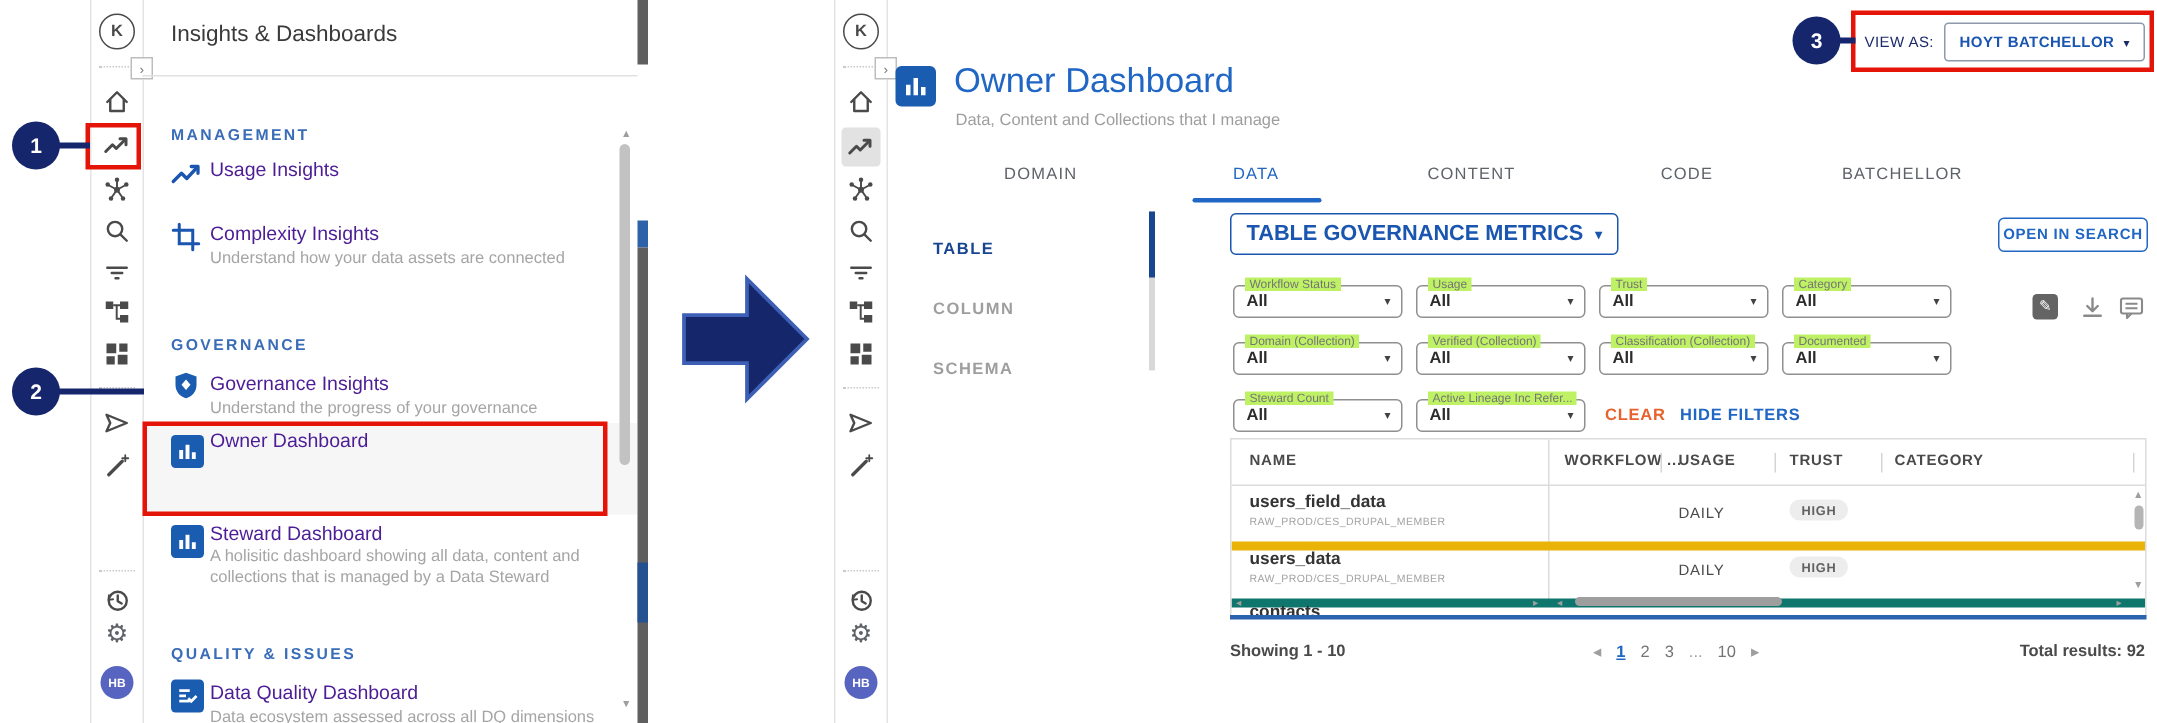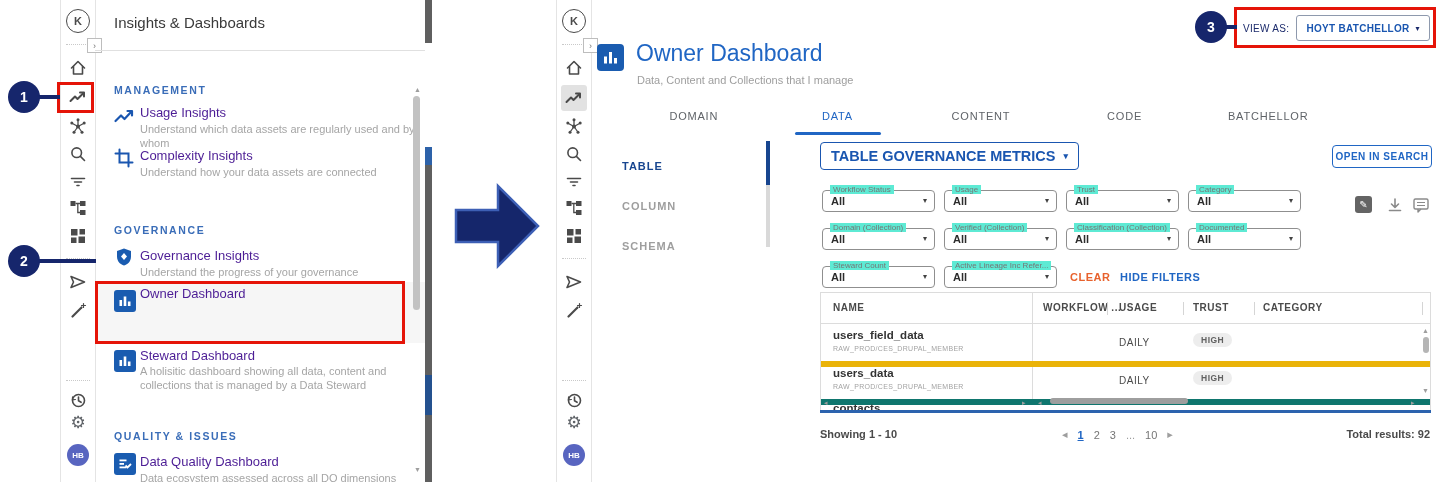--- a/index.html
+++ b/index.html
@@ -43,21 +43,21 @@
   .viewas-btn .v{font-size:10px;font-weight:bold;color:#1a56b0;letter-spacing:.3px}
   .viewas-btn .c{font-size:8px;color:#1b2a6b}
   .tabs{display:grid;grid-template-columns:repeat(5,1fr);font-size:11px;color:#5f6368;letter-spacing:.8px;text-align:center}
   .tab-active{color:#2066c4}
   .subnav{font-size:11px;font-weight:bold;letter-spacing:1px}
   .metrics-btn{position:absolute;height:28px;border:1.5px solid #1a56b0;border-radius:4px;background:#fff;color:#1a56b0;
                font-size:14.5px;font-weight:bold;display:flex;align-items:center;gap:8px;padding:0 10px;box-sizing:border-box}
   .ois-btn{position:absolute;border:1px solid #2066c4;border-radius:4px;background:#fff;color:#2066c4;
            font-size:10px;font-weight:bold;letter-spacing:.5px;display:flex;align-items:center;justify-content:center;box-sizing:border-box}
   .dd{position:absolute;width:113px;height:22px;border:1px solid #8f8f8f;border-radius:4px;background:#fff;box-sizing:border-box}
-  .dd .lbl{position:absolute;top:-6px;left:7px;background:#5eead4;padding:0 3px;font-size:8px;color:#757575;white-space:nowrap;max-width:96px;overflow:hidden}
+  .dd .lbl{position:absolute;top:-6px;left:7px;background:#bef264;padding:0 3px;font-size:8px;color:#757575;white-space:nowrap;max-width:96px;overflow:hidden}
   .dd .val{position:absolute;left:8px;top:4px;font-size:11px;font-weight:bold;color:#2c2c2c}
   .dd .car{position:absolute;right:7px;top:5px;font-size:8px;color:#424242}
   .linkish{font-size:11px;font-weight:bold;letter-spacing:.5px}
   
   .gtable{position:absolute;left:820px;top:292px;width:611px;height:119px;border:1px solid #dcdcdc;
           background:#fff;box-sizing:border-box;overflow:hidden}
   .th{font-size:10px;font-weight:bold;color:#4a4a4a;letter-spacing:.5px;white-space:nowrap}
   .pipe{position:absolute;width:1px;height:13px;background:#d5d5d5;top:9px}
   .rname{font-size:11.5px;font-weight:bold;color:#333}
   .rpath{font-size:7px;color:#a3a3a3;letter-spacing:.3px}
@@ -174,21 +174,20 @@
 <div class="abs" style="left:95px;top:50px;width:330px;border-top:1px solid #e0e0e0"></div>
 
 <div class="abs seclabel" style="left:114px;top:84px">MANAGEMENT</div>
 
 <div class="abs" style="left:96px;top:100px;width:318px;height:40px">
   <div class="abs" style="left:17px;top:6px"><svg width="22" height="20" fill="none" stroke="#1a56b0" stroke-width="2.2" stroke-linecap="round" stroke-linejoin="round">
         <path d="M2.5 15 L8 9.5 L11.5 13 L18.5 5.5"></path>
         <path d="M14.5 5 H19 V9.5"></path>
       </svg></div>
   <div class="abs itm-title" style="left:44px;top:5px">Usage Insights</div>
-  <div class="abs itm-desc" style="left:44px;top:22px;width:276px">Understand which data assets are regularly used and by whom</div>
 </div>
 
 <div class="abs" style="left:96px;top:143px;width:318px;height:40px">
   <div class="abs" style="left:18px;top:5px"><svg width="20" height="20" fill="none" stroke="#1a56b0" stroke-width="2" stroke-linecap="round">
         <path d="M5.5 1.5 V14.5 H18.5"></path>
         <path d="M1.5 5.5 H14.5 V18.5"></path>
       </svg></div>
   <div class="abs itm-title" style="left:44px;top:5px">Complexity Insights</div>
   <div class="abs itm-desc" style="left:44px;top:22px;width:276px">Understand how your data assets are connected</div>
 </div>

